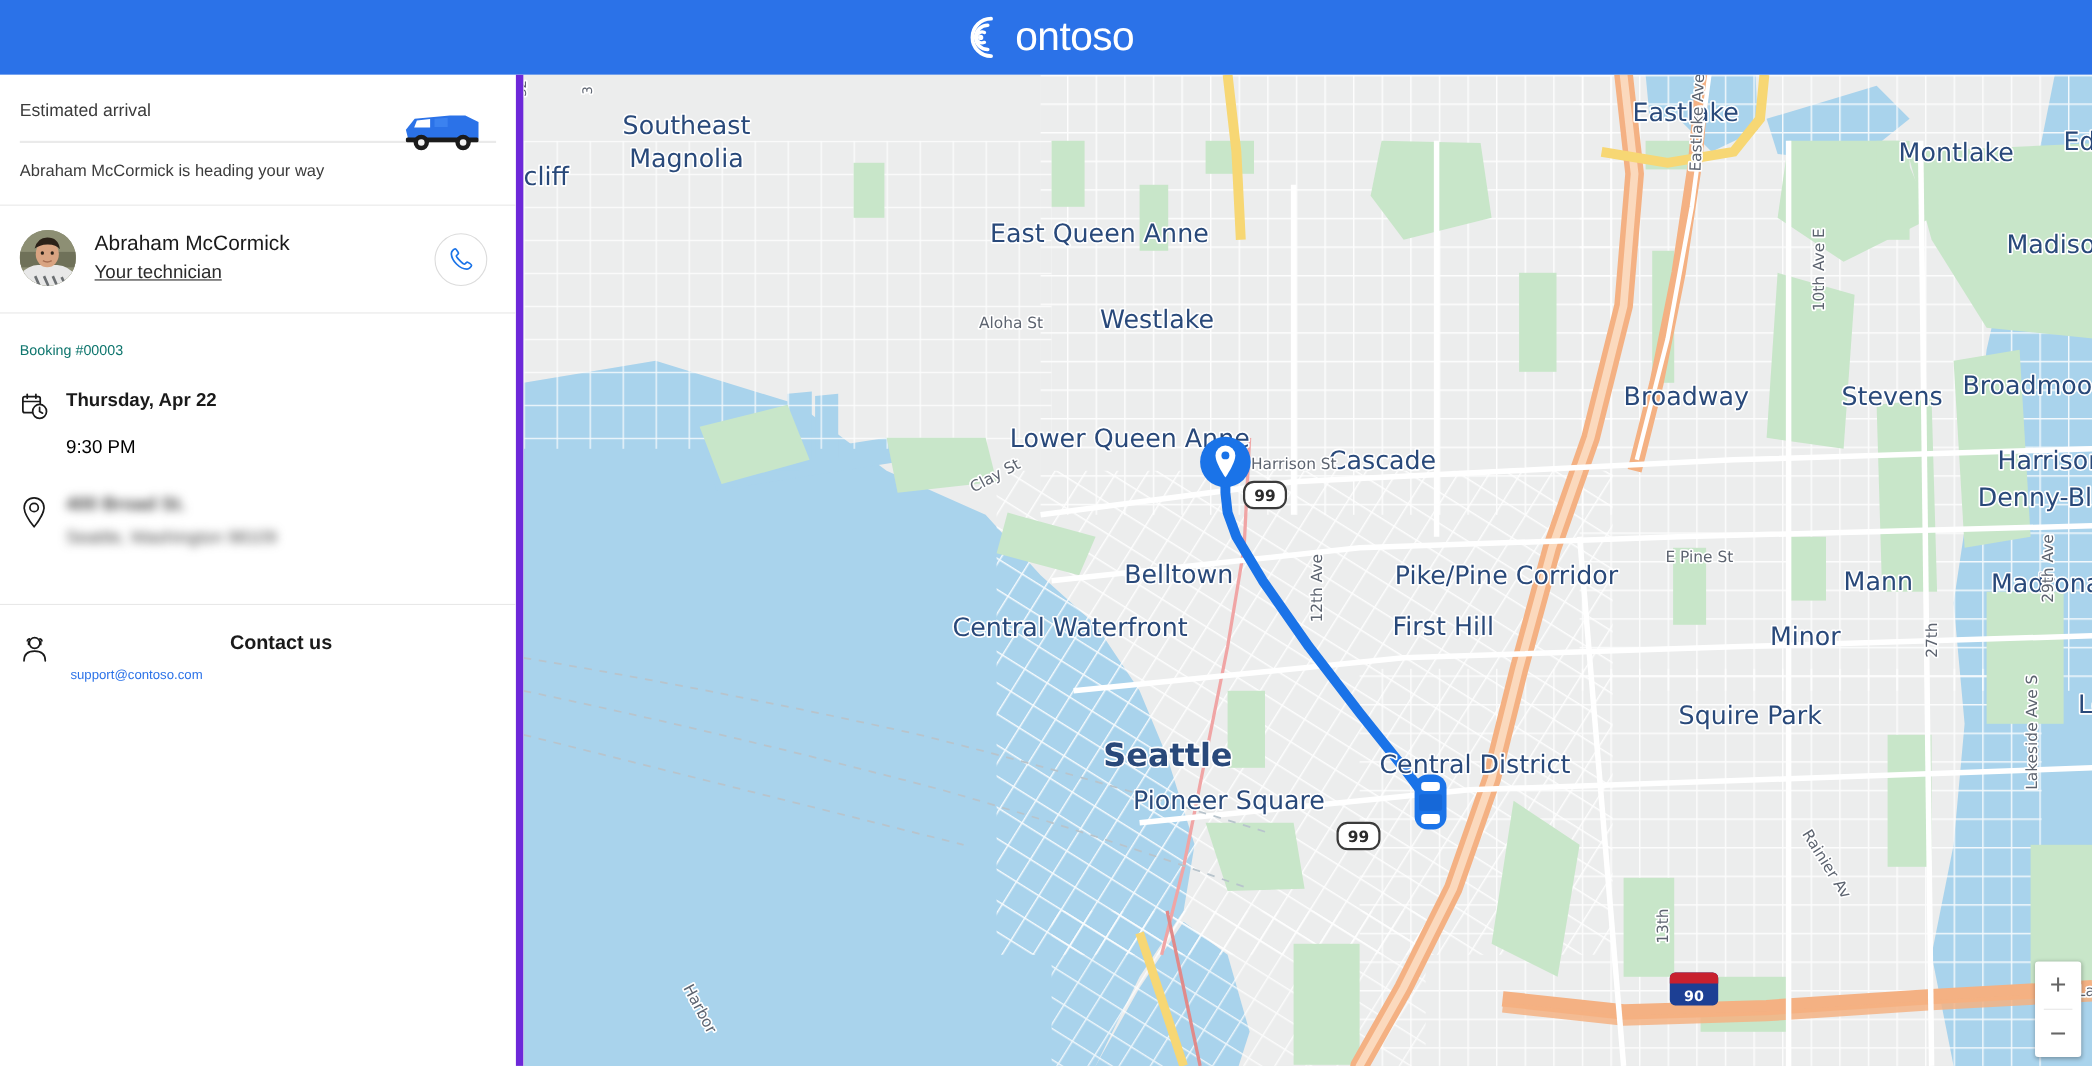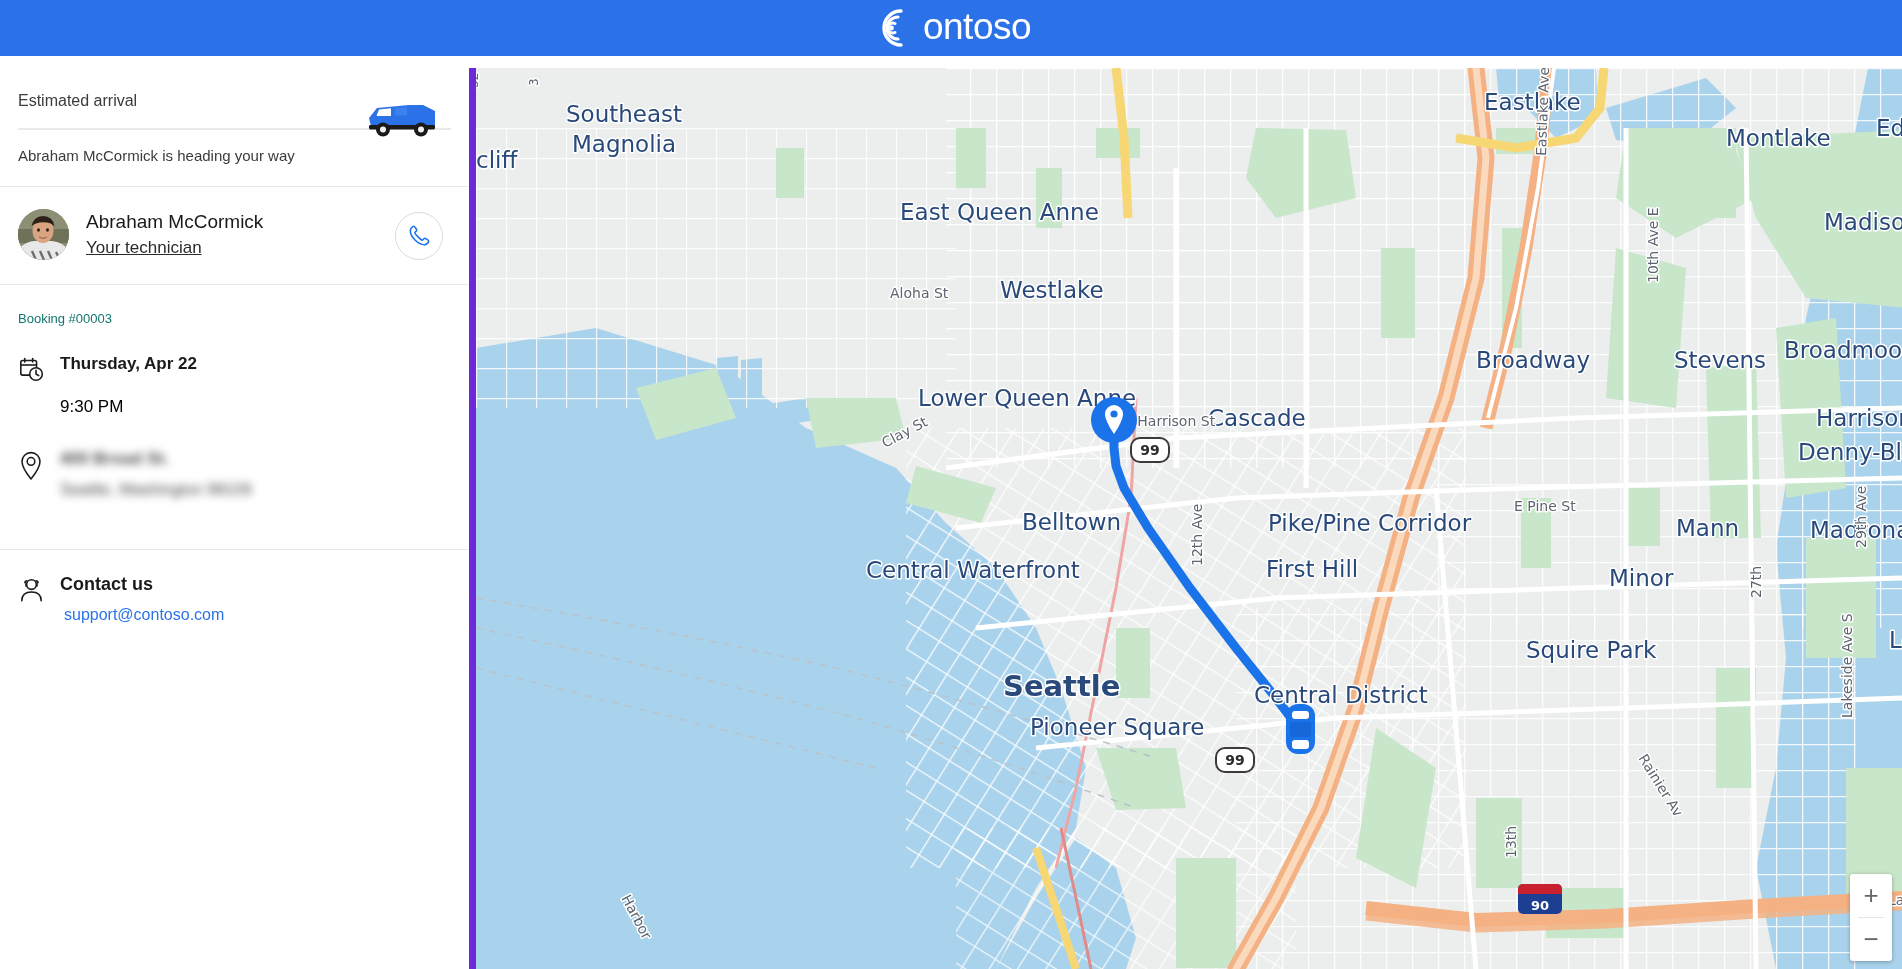--- a/index.html
+++ b/index.html
@@ -6,21 +6,21 @@
   html, body {
     width: 1902px; height: 969px;
     font-family: "Liberation Sans", sans-serif;
     overflow: hidden; background: #fff;
   }
   #app { position: relative; width: 1902px; height: 969px; }
 
   
   .header {
     position: absolute; top: 0; left: 0;
-    width: 1902px; height: 56px;
+    width: 1902px; height: 68px;
     background: #2b72e8;
     display: flex; align-items: center; justify-content: center;
   }
   .logo { display: flex; align-items: center; gap: 2px; }
   .logo-text {
     color: #fff; font-size: 37px; font-weight: 400;
     letter-spacing: -0.5px; line-height: 1;
     margin-left: -4px; padding-bottom: 3px;
   }
 
@@ -78,23 +78,23 @@
   .blurred {
     filter: blur(4.2px);
     color: #4a4a4a; user-select: none;
   }
   .addr1 { font-size: 17px; font-weight: bold; }
   .addr2 { font-size: 16px; margin-top: 12px; }
 
   
   .contact-block { padding: 24px 18px 0 18px; }
   .contact-row { display: flex; }
-  .contact-title { font-size: 18px; font-weight: bold; color: #1a1a1a; }
+  .contact-title { font-size: 18px; font-weight: bold; color: #1a1a1a; text-align: center; }
   .contact-mail {
-    font-size: 16px; color: #2b72e8; margin-top: 11px;
+    font-size: 12px; color: #2b72e8; margin-top: 11px;
     text-decoration: none; margin-left: 4px; display: inline-block;
     cursor: pointer;
   }
 
   
   .map {
     position: absolute; top: 68px; left: 476px;
     width: 1426px; height: 901px;
     overflow: hidden; background: #e9eaea;
   }

